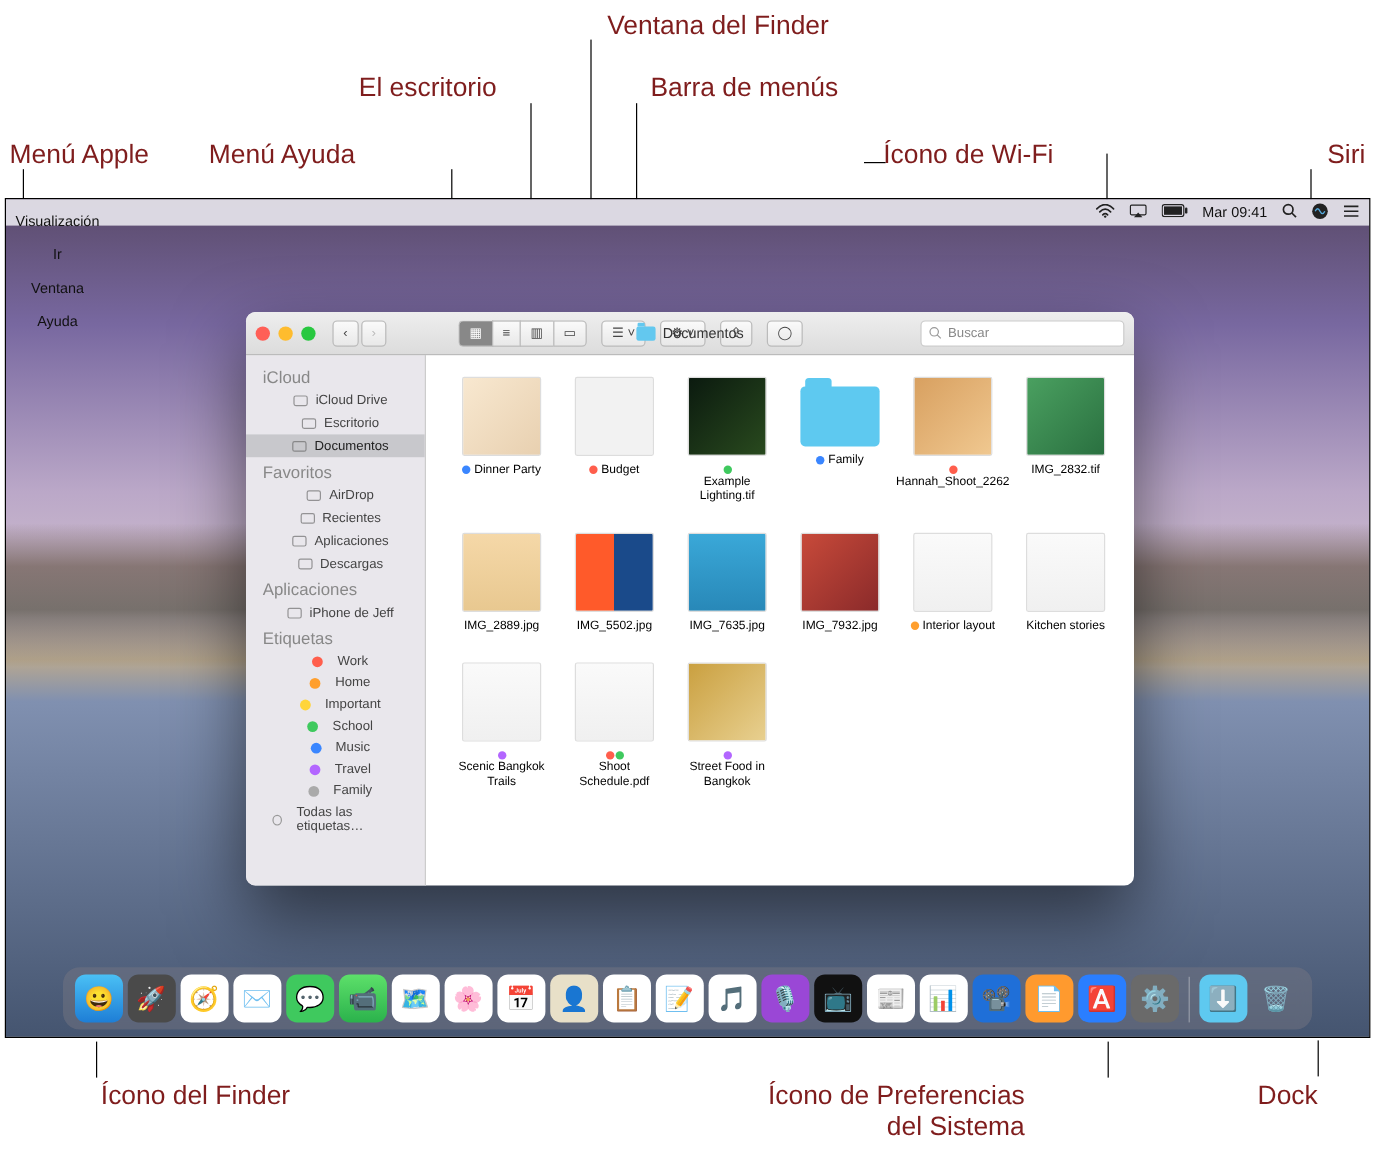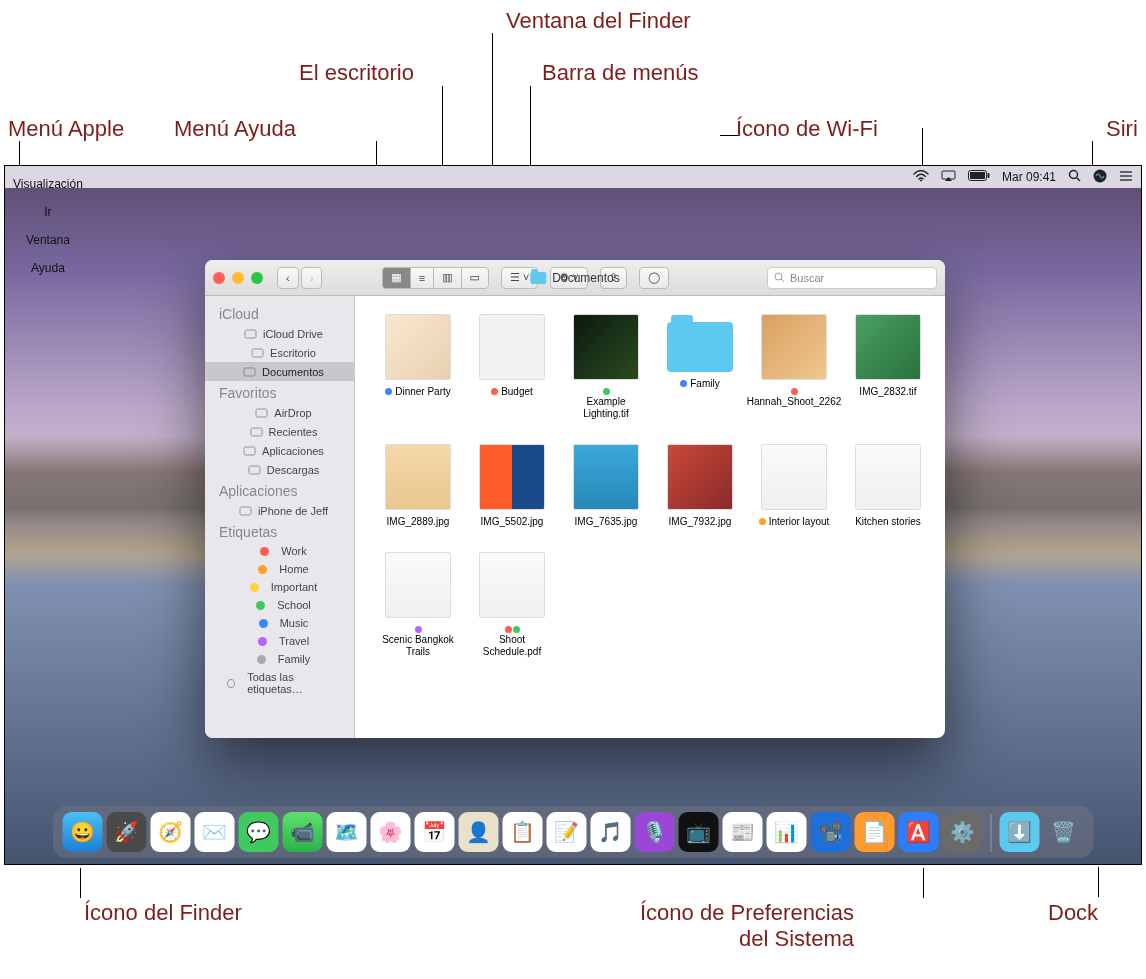--- a/index.html
+++ b/index.html
@@ -441,20 +441,27 @@
                 <span class="dot" style="background: rgb(179, 102, 255);"></span>
                 <span>Scenic Bangkok Trails</span>
               </div>
             </div>
             <div class="file">
               <div class="thumb" style="background: linear-gradient(rgb(250, 250, 250), rgb(240, 240, 240));"></div>
               <div class="fname">
                 <span class="dot" style="background: rgb(255, 94, 76);"></span>
                 <span class="dot2" style="background: rgb(63, 201, 94);"></span>
                 <span>Shoot Schedule.pdf</span>
+              </div>
+            </div>
+            <div class="file">
+              <div class="thumb" style="background: linear-gradient(135deg, rgb(202, 160, 64), rgb(232, 208, 144));"></div>
+              <div class="fname">
+                <span class="dot" style="background: rgb(179, 102, 255);"></span>
+                <span>Street Food in Bangkok</span>
               </div>
             </div>
           </div>
       </div>
     </div>
   </div>
 
   <div class="dock-wrap" id="dock">
       <div class="dock-ico" style="background: linear-gradient(rgb(74, 192, 245), rgb(30, 126, 214));">😀</div>
       <div class="dock-ico" style="background: rgb(74, 74, 74);">🚀</div>

